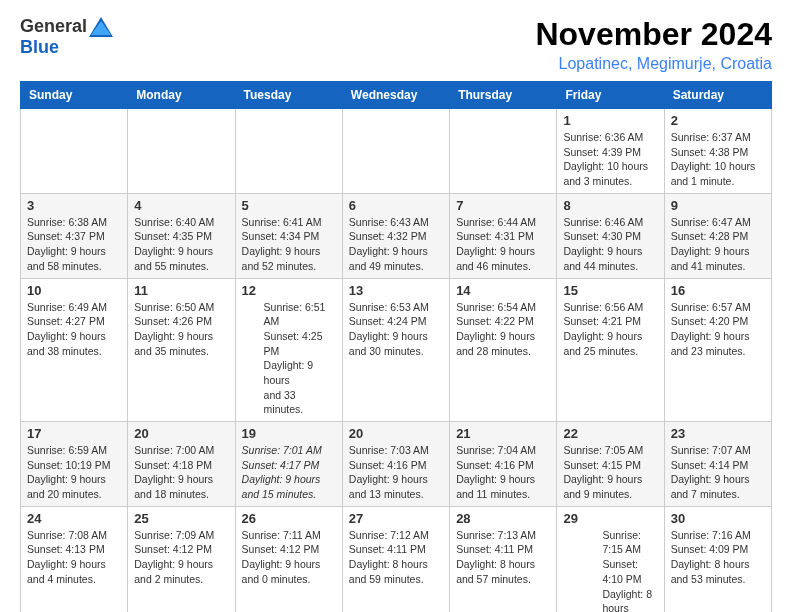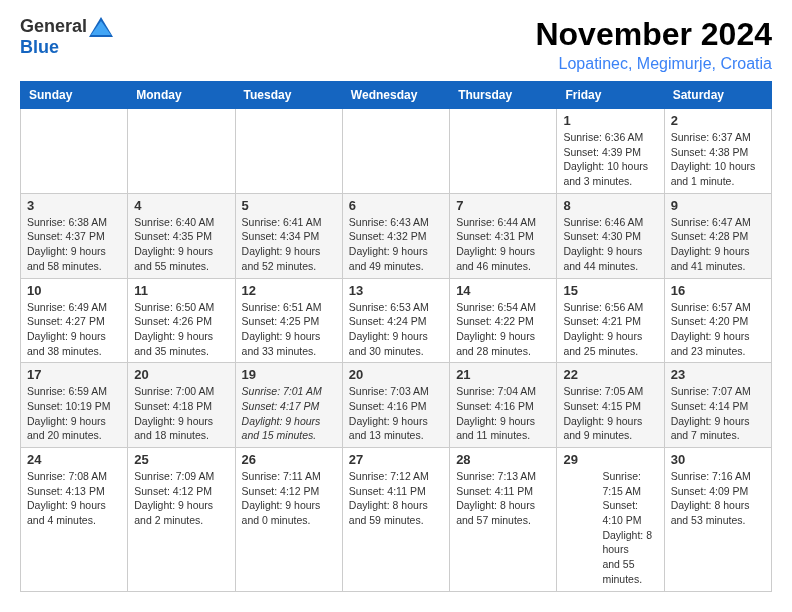--- a/index.html
+++ b/index.html
@@ -139,21 +139,21 @@
           </td>
           <td>
             <span class="day-num">11</span>
             <div class="day-info" style="white-space: pre-line;">Sunrise: 6:50 AM
 Sunset: 4:26 PM
 Daylight: 9 hours
 and 35 minutes.</div>
           </td>
           <td>
             <span class="day-num">12</span>
-            <div class="day-info" style="white-space: pre-line;">Sunrise: 6:51 AM
+            <div class="day-info" style="white-space: pre-line; margin-left: 22px;">Sunrise: 6:51 AM
 Sunset: 4:25 PM
 Daylight: 9 hours
 and 33 minutes.</div>
           </td>
           <td>
             <span class="day-num">13</span>
             <div class="day-info" style="white-space: pre-line;">Sunrise: 6:53 AM
 Sunset: 4:24 PM
 Daylight: 9 hours
 and 30 minutes.</div>

